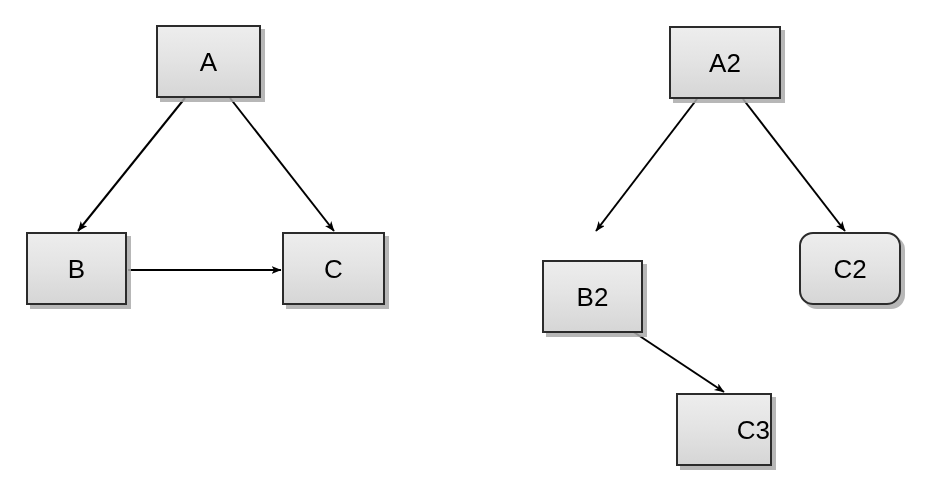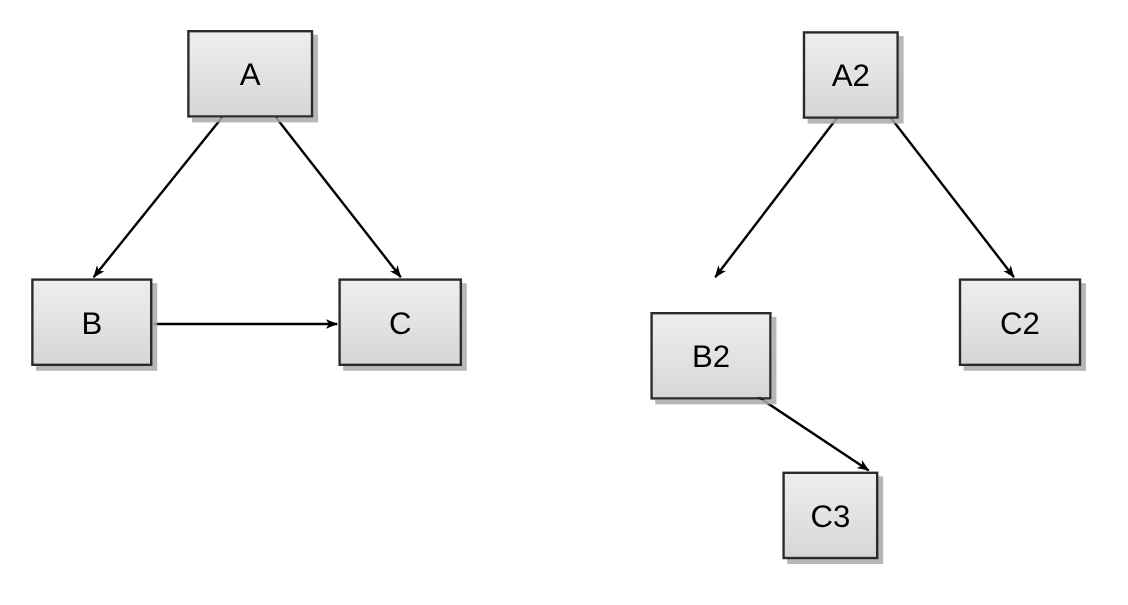--- a/index.html
+++ b/index.html
@@ -72,27 +72,27 @@
   <div id="nodes-group">
       <div class="node" style="left: 156px; top: 25px; width: 105px; height: 73px;">
         <span class="node-label">A</span>
       </div>
       <div class="node" style="left: 26px; top: 232px; width: 101px; height: 73px;">
         <span class="node-label">B</span>
       </div>
       <div class="node" style="left: 282px; top: 232px; width: 103px; height: 73px;">
         <span class="node-label">C</span>
       </div>
-      <div class="node" style="left: 669px; top: 26px; width: 80px; height: 73px;">
+      <div class="node" style="left: 669px; top: 26px; width: 112px; height: 73px;">
         <span class="node-label">A2</span>
       </div>
       <div class="node" style="left: 542px; top: 232px; width: 101px; height: 73px; margin-top: 28px;">
         <span class="node-label">B2</span>
       </div>
-      <div class="node" style="left: 799px; top: 232px; width: 102px; height: 73px;">
+      <div class="node" style="left: 799px; top: 232px; width: 102px; height: 73px; border-radius: 14px;">
         <span class="node-label">C2</span>
       </div>
-      <div class="node" style="left: 652px; top: 393px; width: 80px; height: 73px;">
+      <div class="node" style="left: 676px; top: 393px; width: 96px; height: 73px; justify-content: flex-end;">
         <span class="node-label">C3</span>
       </div>
     </div>
 
 </div>
 
 </body></html>

